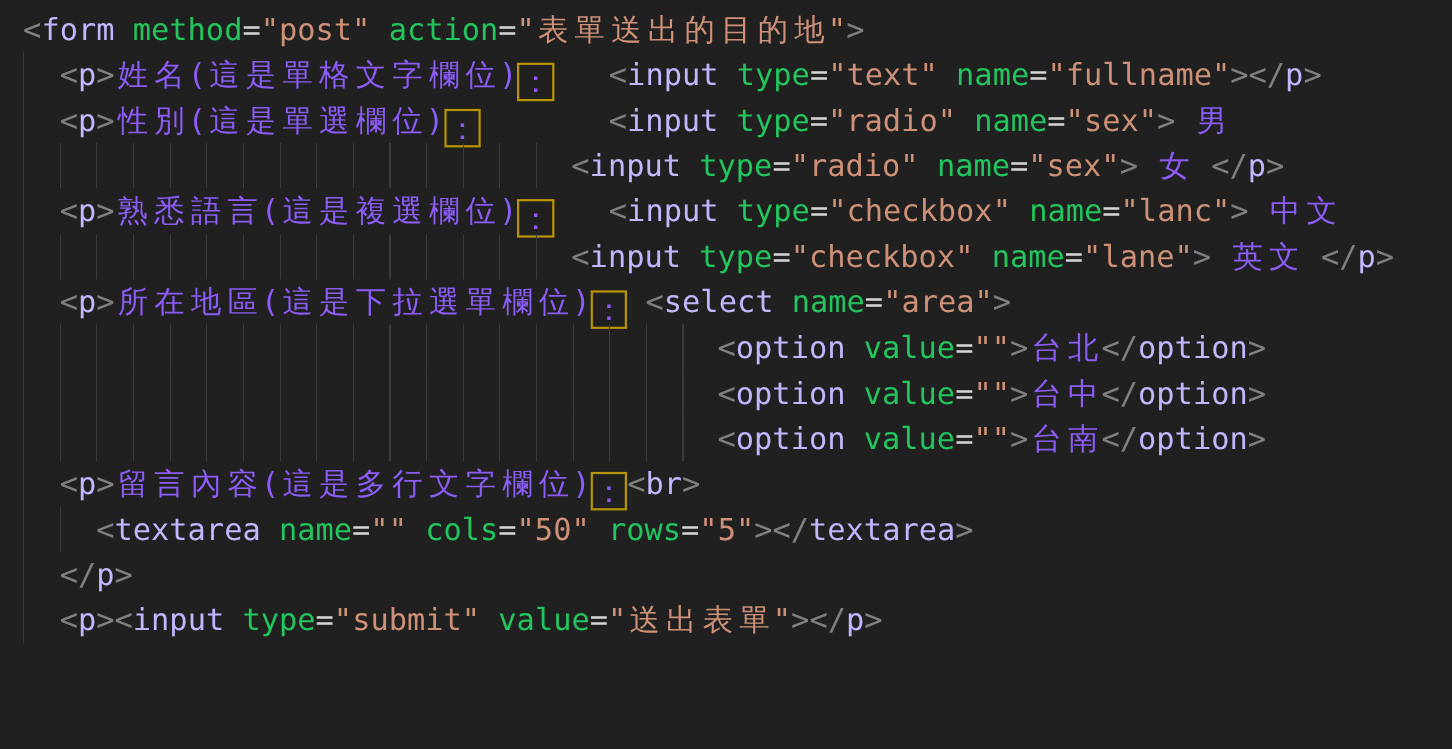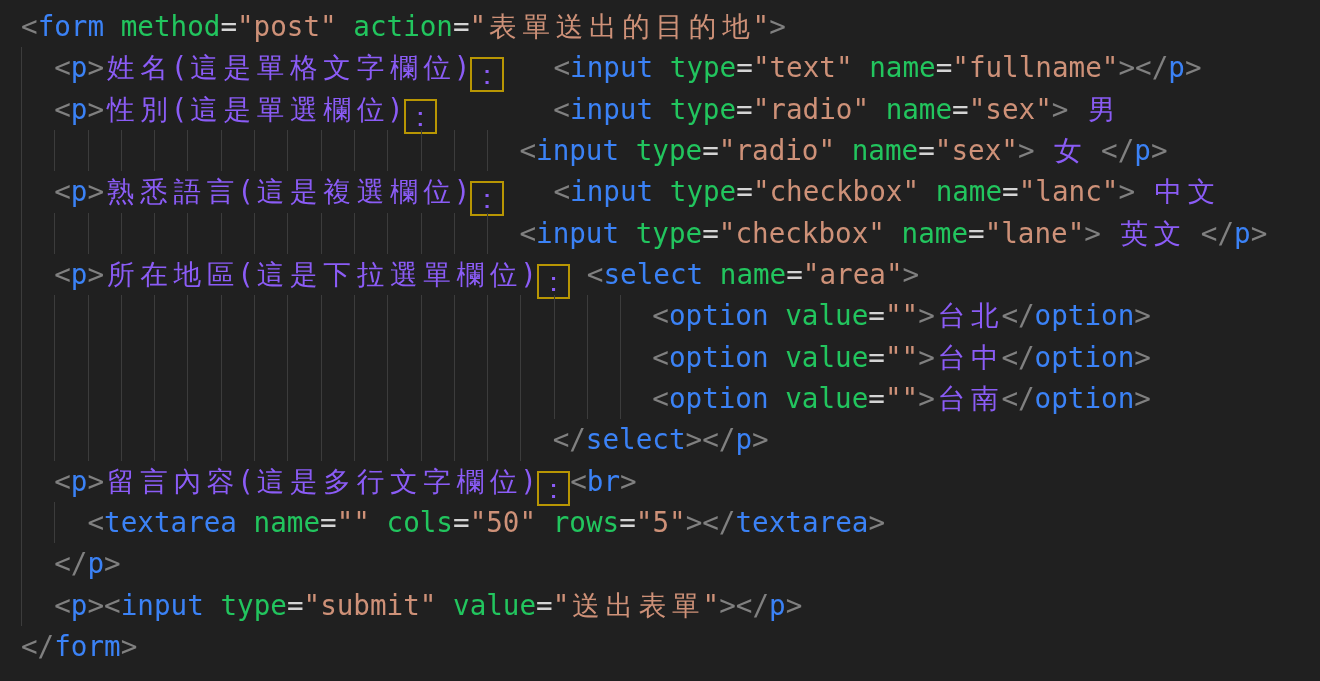--- a/index.html
+++ b/index.html
@@ -19,21 +19,21 @@
     position:relative;
     height:41.33px;
     white-space:pre;
   }
   .g{
     position:absolute;
     left:0;top:0;height:100%;
     background:repeating-linear-gradient(to right,#3c3c3c 0 1px,transparent 1px 33.3px);
   }
   .pn  {color:#808080;}
-  .tag {color:#3b82f6;}
+  .tag {color:#c4b5fd;}
   .attr{color:#22c55e;}
   .eq  {color:#d4d4d4;}
   .str {color:#ce9178;}
   .txt {color:#8b5cf6;}
   .c2{
     display:inline-block;
     width:33.3px;
     text-align:center;
     overflow:visible;
   }
@@ -56,20 +56,18 @@
       <div class="line"><span class="pn">&lt;</span><span class="tag">form</span><span class="attr"> method</span><span class="eq">=</span><span class="str">"post"</span><span class="attr"> action</span><span class="eq">=</span><span class="str">"</span><span class="str"><span class="c2">表</span><span class="c2">單</span><span class="c2">送</span><span class="c2">出</span><span class="c2">的</span><span class="c2">目</span><span class="c2">的</span><span class="c2">地</span></span><span class="str">"</span><span class="pn">&gt;</span></div>
       <div class="line"><i class="g" style="width: 2px;"></i><span class="txt">  </span><span class="pn">&lt;</span><span class="tag">p</span><span class="pn">&gt;</span><span class="txt"><span class="c2">姓</span><span class="c2">名</span></span><span class="txt">(</span><span class="txt"><span class="c2">這</span><span class="c2">是</span><span class="c2">單</span><span class="c2">格</span><span class="c2">文</span><span class="c2">字</span><span class="c2">欄</span><span class="c2">位</span></span><span class="txt">)</span><span class="txt ubox">：</span><span class="txt">   </span><span class="pn">&lt;</span><span class="tag">input</span><span class="attr"> type</span><span class="eq">=</span><span class="str">"text"</span><span class="attr"> name</span><span class="eq">=</span><span class="str">"fullname"</span><span class="pn">&gt;</span><span class="pn">&lt;/</span><span class="tag">p</span><span class="pn">&gt;</span></div>
       <div class="line"><i class="g" style="width: 2px;"></i><span class="txt">  </span><span class="pn">&lt;</span><span class="tag">p</span><span class="pn">&gt;</span><span class="txt"><span class="c2">性</span><span class="c2">別</span></span><span class="txt">(</span><span class="txt"><span class="c2">這</span><span class="c2">是</span><span class="c2">單</span><span class="c2">選</span><span class="c2">欄</span><span class="c2">位</span></span><span class="txt">)</span><span class="txt ubox">：</span><span class="txt">       </span><span class="pn">&lt;</span><span class="tag">input</span><span class="attr"> type</span><span class="eq">=</span><span class="str">"radio"</span><span class="attr"> name</span><span class="eq">=</span><span class="str">"sex"</span><span class="pn">&gt;</span><span class="txt"> </span><span class="txt"><span class="c2">男</span></span></div>
       <div class="line"><i class="g" style="width: 468.2px;"></i><span class="txt">                              </span><span class="pn">&lt;</span><span class="tag">input</span><span class="attr"> type</span><span class="eq">=</span><span class="str">"radio"</span><span class="attr"> name</span><span class="eq">=</span><span class="str">"sex"</span><span class="pn">&gt;</span><span class="txt"> </span><span class="txt"><span class="c2">女</span></span><span class="txt"> </span><span class="pn">&lt;/</span><span class="tag">p</span><span class="pn">&gt;</span></div>
       <div class="line"><i class="g" style="width: 2px;"></i><span class="txt">  </span><span class="pn">&lt;</span><span class="tag">p</span><span class="pn">&gt;</span><span class="txt"><span class="c2">熟</span><span class="c2">悉</span><span class="c2">語</span><span class="c2">言</span></span><span class="txt">(</span><span class="txt"><span class="c2">這</span><span class="c2">是</span><span class="c2">複</span><span class="c2">選</span><span class="c2">欄</span><span class="c2">位</span></span><span class="txt">)</span><span class="txt ubox">：</span><span class="txt">   </span><span class="pn">&lt;</span><span class="tag">input</span><span class="attr"> type</span><span class="eq">=</span><span class="str">"checkbox"</span><span class="attr"> name</span><span class="eq">=</span><span class="str">"lanc"</span><span class="pn">&gt;</span><span class="txt"> </span><span class="txt"><span class="c2">中</span><span class="c2">文</span></span></div>
       <div class="line"><i class="g" style="width: 468.2px;"></i><span class="txt">                              </span><span class="pn">&lt;</span><span class="tag">input</span><span class="attr"> type</span><span class="eq">=</span><span class="str">"checkbox"</span><span class="attr"> name</span><span class="eq">=</span><span class="str">"lane"</span><span class="pn">&gt;</span><span class="txt"> </span><span class="txt"><span class="c2">英</span><span class="c2">文</span></span><span class="txt"> </span><span class="pn">&lt;/</span><span class="tag">p</span><span class="pn">&gt;</span></div>
       <div class="line"><i class="g" style="width: 2px;"></i><span class="txt">  </span><span class="pn">&lt;</span><span class="tag">p</span><span class="pn">&gt;</span><span class="txt"><span class="c2">所</span><span class="c2">在</span><span class="c2">地</span><span class="c2">區</span></span><span class="txt">(</span><span class="txt"><span class="c2">這</span><span class="c2">是</span><span class="c2">下</span><span class="c2">拉</span><span class="c2">選</span><span class="c2">單</span><span class="c2">欄</span><span class="c2">位</span></span><span class="txt">)</span><span class="txt ubox">：</span><span class="txt"> </span><span class="pn">&lt;</span><span class="tag">select</span><span class="attr"> name</span><span class="eq">=</span><span class="str">"area"</span><span class="pn">&gt;</span></div>
       <div class="line"><i class="g" style="width: 601.4px;"></i><span class="txt">                                      </span><span class="pn">&lt;</span><span class="tag">option</span><span class="attr"> value</span><span class="eq">=</span><span class="str">""</span><span class="pn">&gt;</span><span class="txt"><span class="c2">台</span><span class="c2">北</span></span><span class="pn">&lt;/</span><span class="tag">option</span><span class="pn">&gt;</span></div>
       <div class="line"><i class="g" style="width: 601.4px;"></i><span class="txt">                                      </span><span class="pn">&lt;</span><span class="tag">option</span><span class="attr"> value</span><span class="eq">=</span><span class="str">""</span><span class="pn">&gt;</span><span class="txt"><span class="c2">台</span><span class="c2">中</span></span><span class="pn">&lt;/</span><span class="tag">option</span><span class="pn">&gt;</span></div>
       <div class="line"><i class="g" style="width: 601.4px;"></i><span class="txt">                                      </span><span class="pn">&lt;</span><span class="tag">option</span><span class="attr"> value</span><span class="eq">=</span><span class="str">""</span><span class="pn">&gt;</span><span class="txt"><span class="c2">台</span><span class="c2">南</span></span><span class="pn">&lt;/</span><span class="tag">option</span><span class="pn">&gt;</span></div>
-      <div class="line"><i class="g" style="width: 501.5px;"></i><span class="txt">                                </span><span class="pn">&lt;/</span><span class="tag">select</span><span class="pn">&gt;</span><span class="pn">&lt;/</span><span class="tag">p</span><span class="pn">&gt;</span></div>
       <div class="line"><i class="g" style="width: 2px;"></i><span class="txt">  </span><span class="pn">&lt;</span><span class="tag">p</span><span class="pn">&gt;</span><span class="txt"><span class="c2">留</span><span class="c2">言</span><span class="c2">內</span><span class="c2">容</span></span><span class="txt">(</span><span class="txt"><span class="c2">這</span><span class="c2">是</span><span class="c2">多</span><span class="c2">行</span><span class="c2">文</span><span class="c2">字</span><span class="c2">欄</span><span class="c2">位</span></span><span class="txt">)</span><span class="txt ubox">：</span><span class="pn">&lt;</span><span class="tag">br</span><span class="pn">&gt;</span></div>
       <div class="line"><i class="g" style="width: 35.3px;"></i><span class="txt">    </span><span class="pn">&lt;</span><span class="tag">textarea</span><span class="attr"> name</span><span class="eq">=</span><span class="str">""</span><span class="attr"> cols</span><span class="eq">=</span><span class="str">"50"</span><span class="attr"> rows</span><span class="eq">=</span><span class="str">"5"</span><span class="pn">&gt;</span><span class="pn">&lt;/</span><span class="tag">textarea</span><span class="pn">&gt;</span></div>
       <div class="line"><i class="g" style="width: 2px;"></i><span class="txt">  </span><span class="pn">&lt;/</span><span class="tag">p</span><span class="pn">&gt;</span></div>
       <div class="line"><i class="g" style="width: 2px;"></i><span class="txt">  </span><span class="pn">&lt;</span><span class="tag">p</span><span class="pn">&gt;</span><span class="pn">&lt;</span><span class="tag">input</span><span class="attr"> type</span><span class="eq">=</span><span class="str">"submit"</span><span class="attr"> value</span><span class="eq">=</span><span class="str">"</span><span class="str"><span class="c2">送</span><span class="c2">出</span><span class="c2">表</span><span class="c2">單</span></span><span class="str">"</span><span class="pn">&gt;</span><span class="pn">&lt;/</span><span class="tag">p</span><span class="pn">&gt;</span></div>
-      <div class="line"><span class="pn">&lt;/</span><span class="tag">form</span><span class="pn">&gt;</span></div>
     </div>
 </div>
 
 </body></html>

